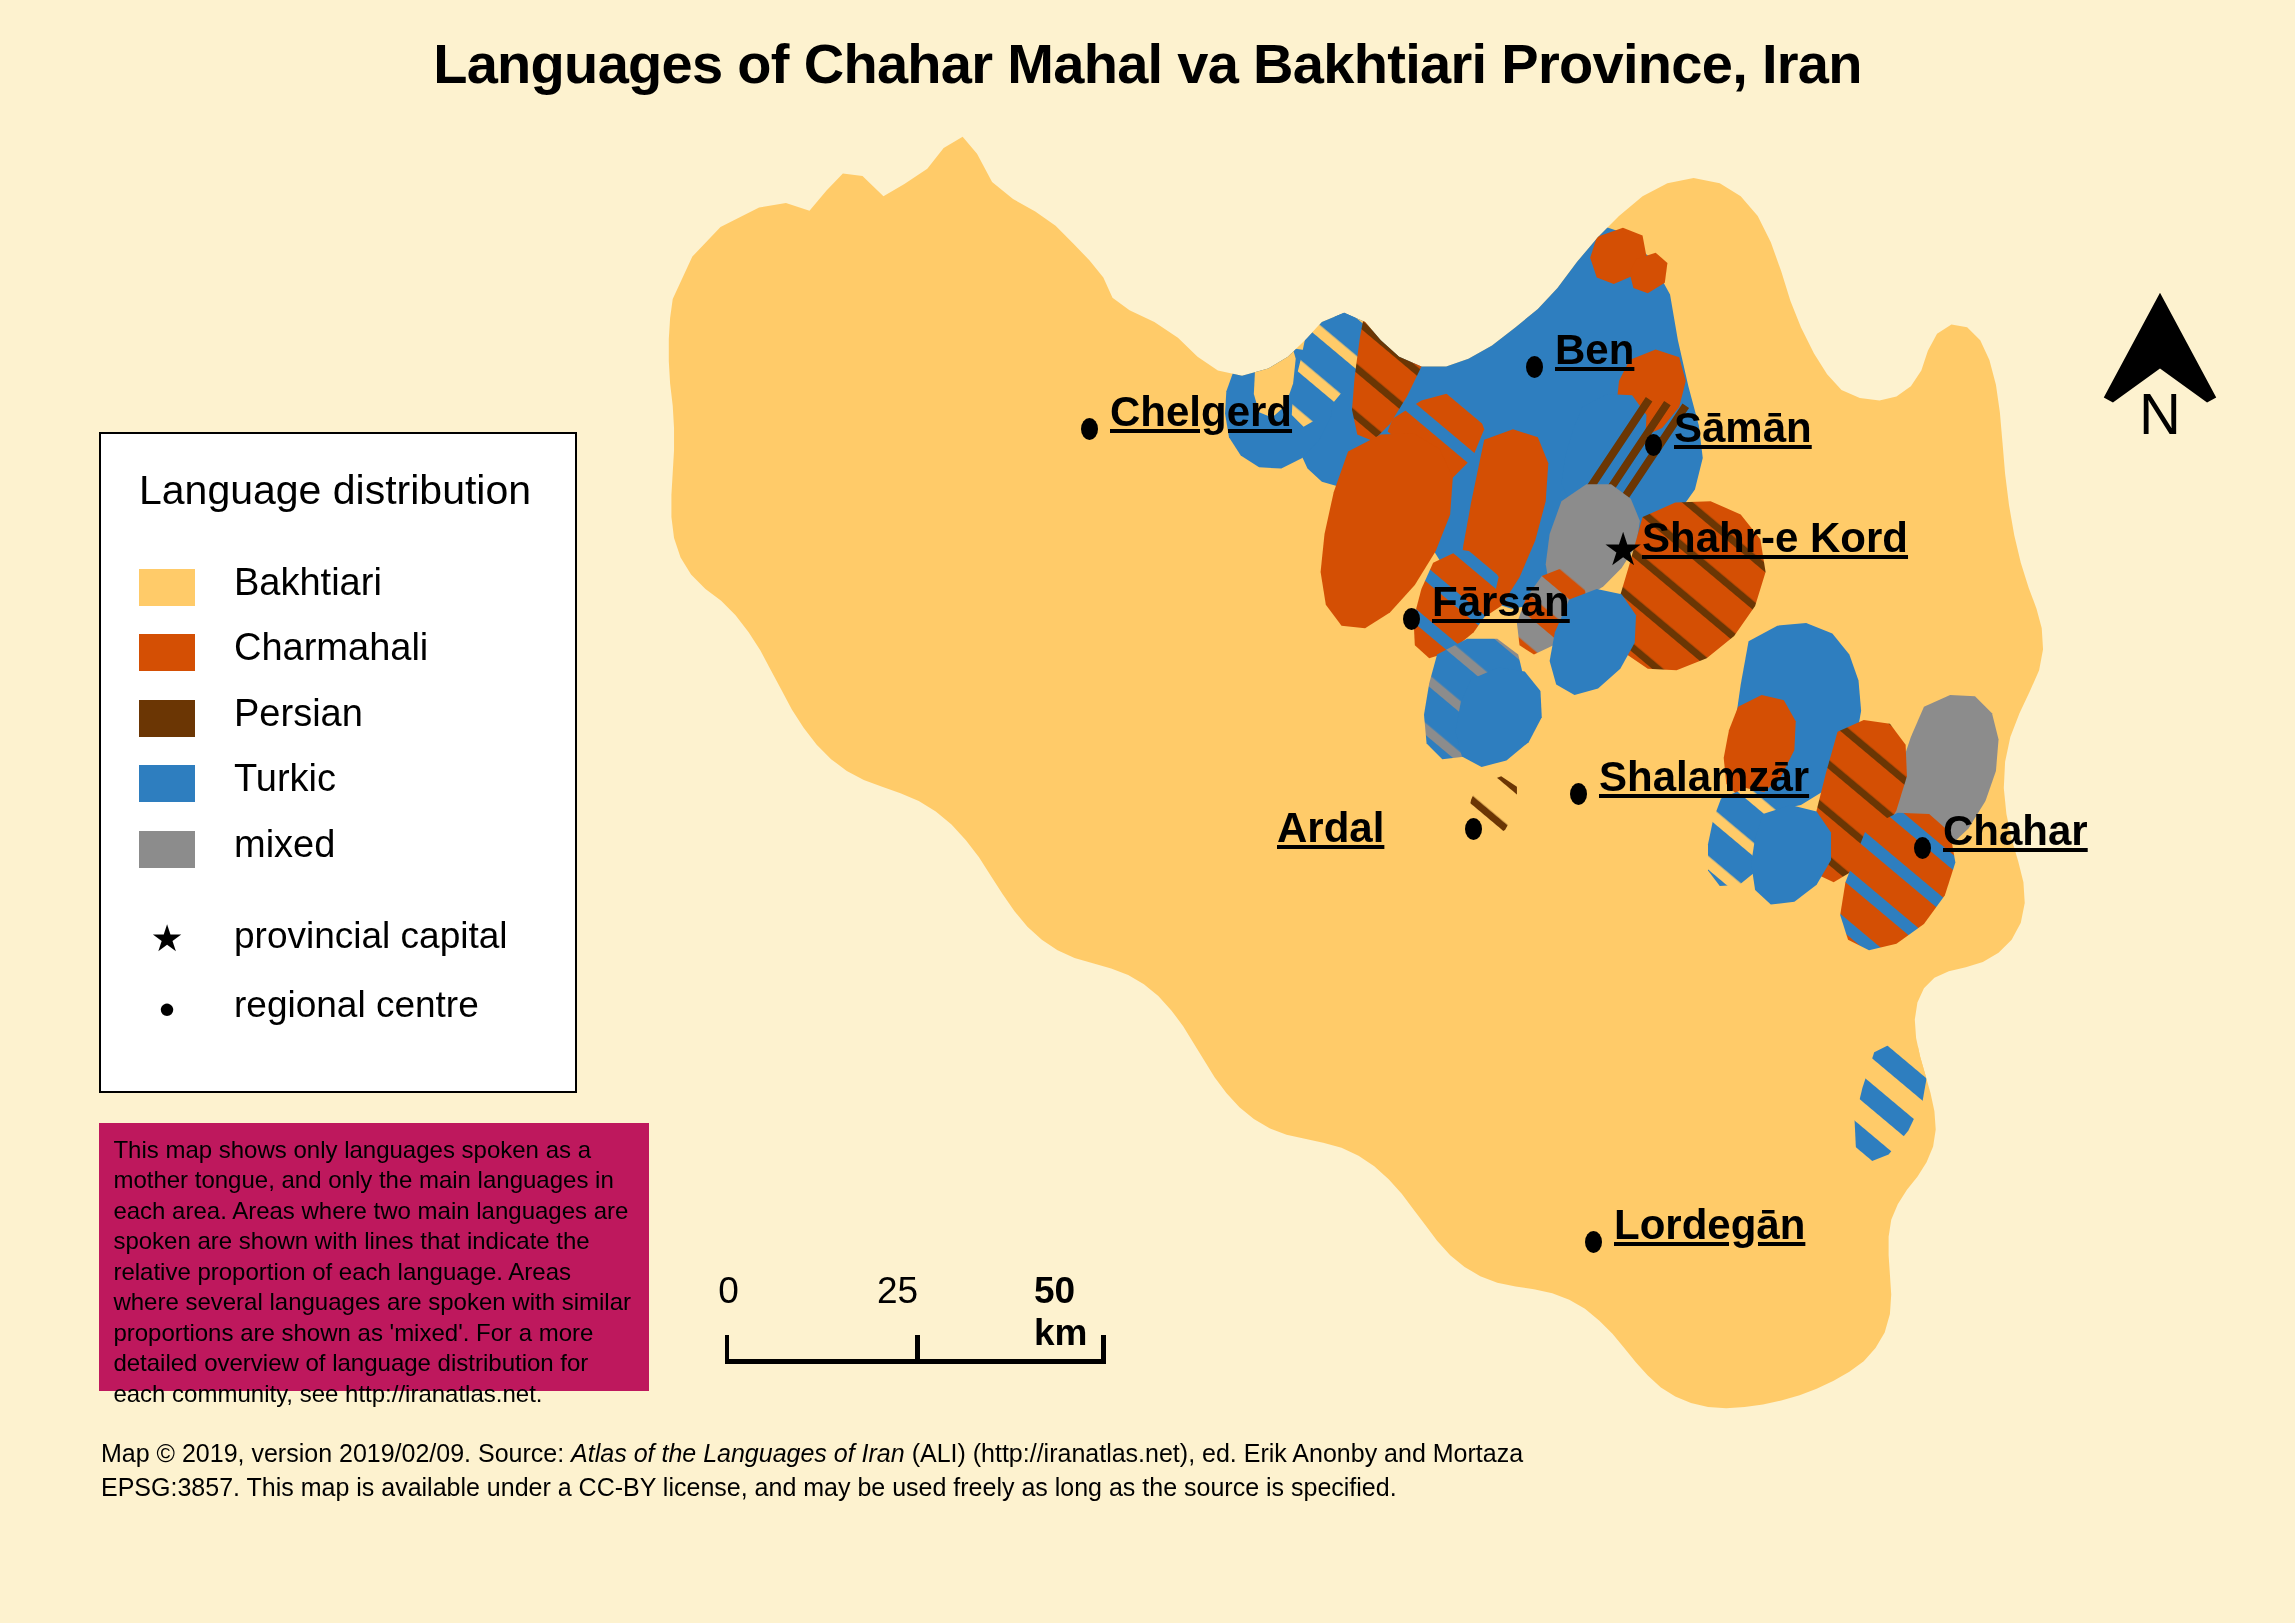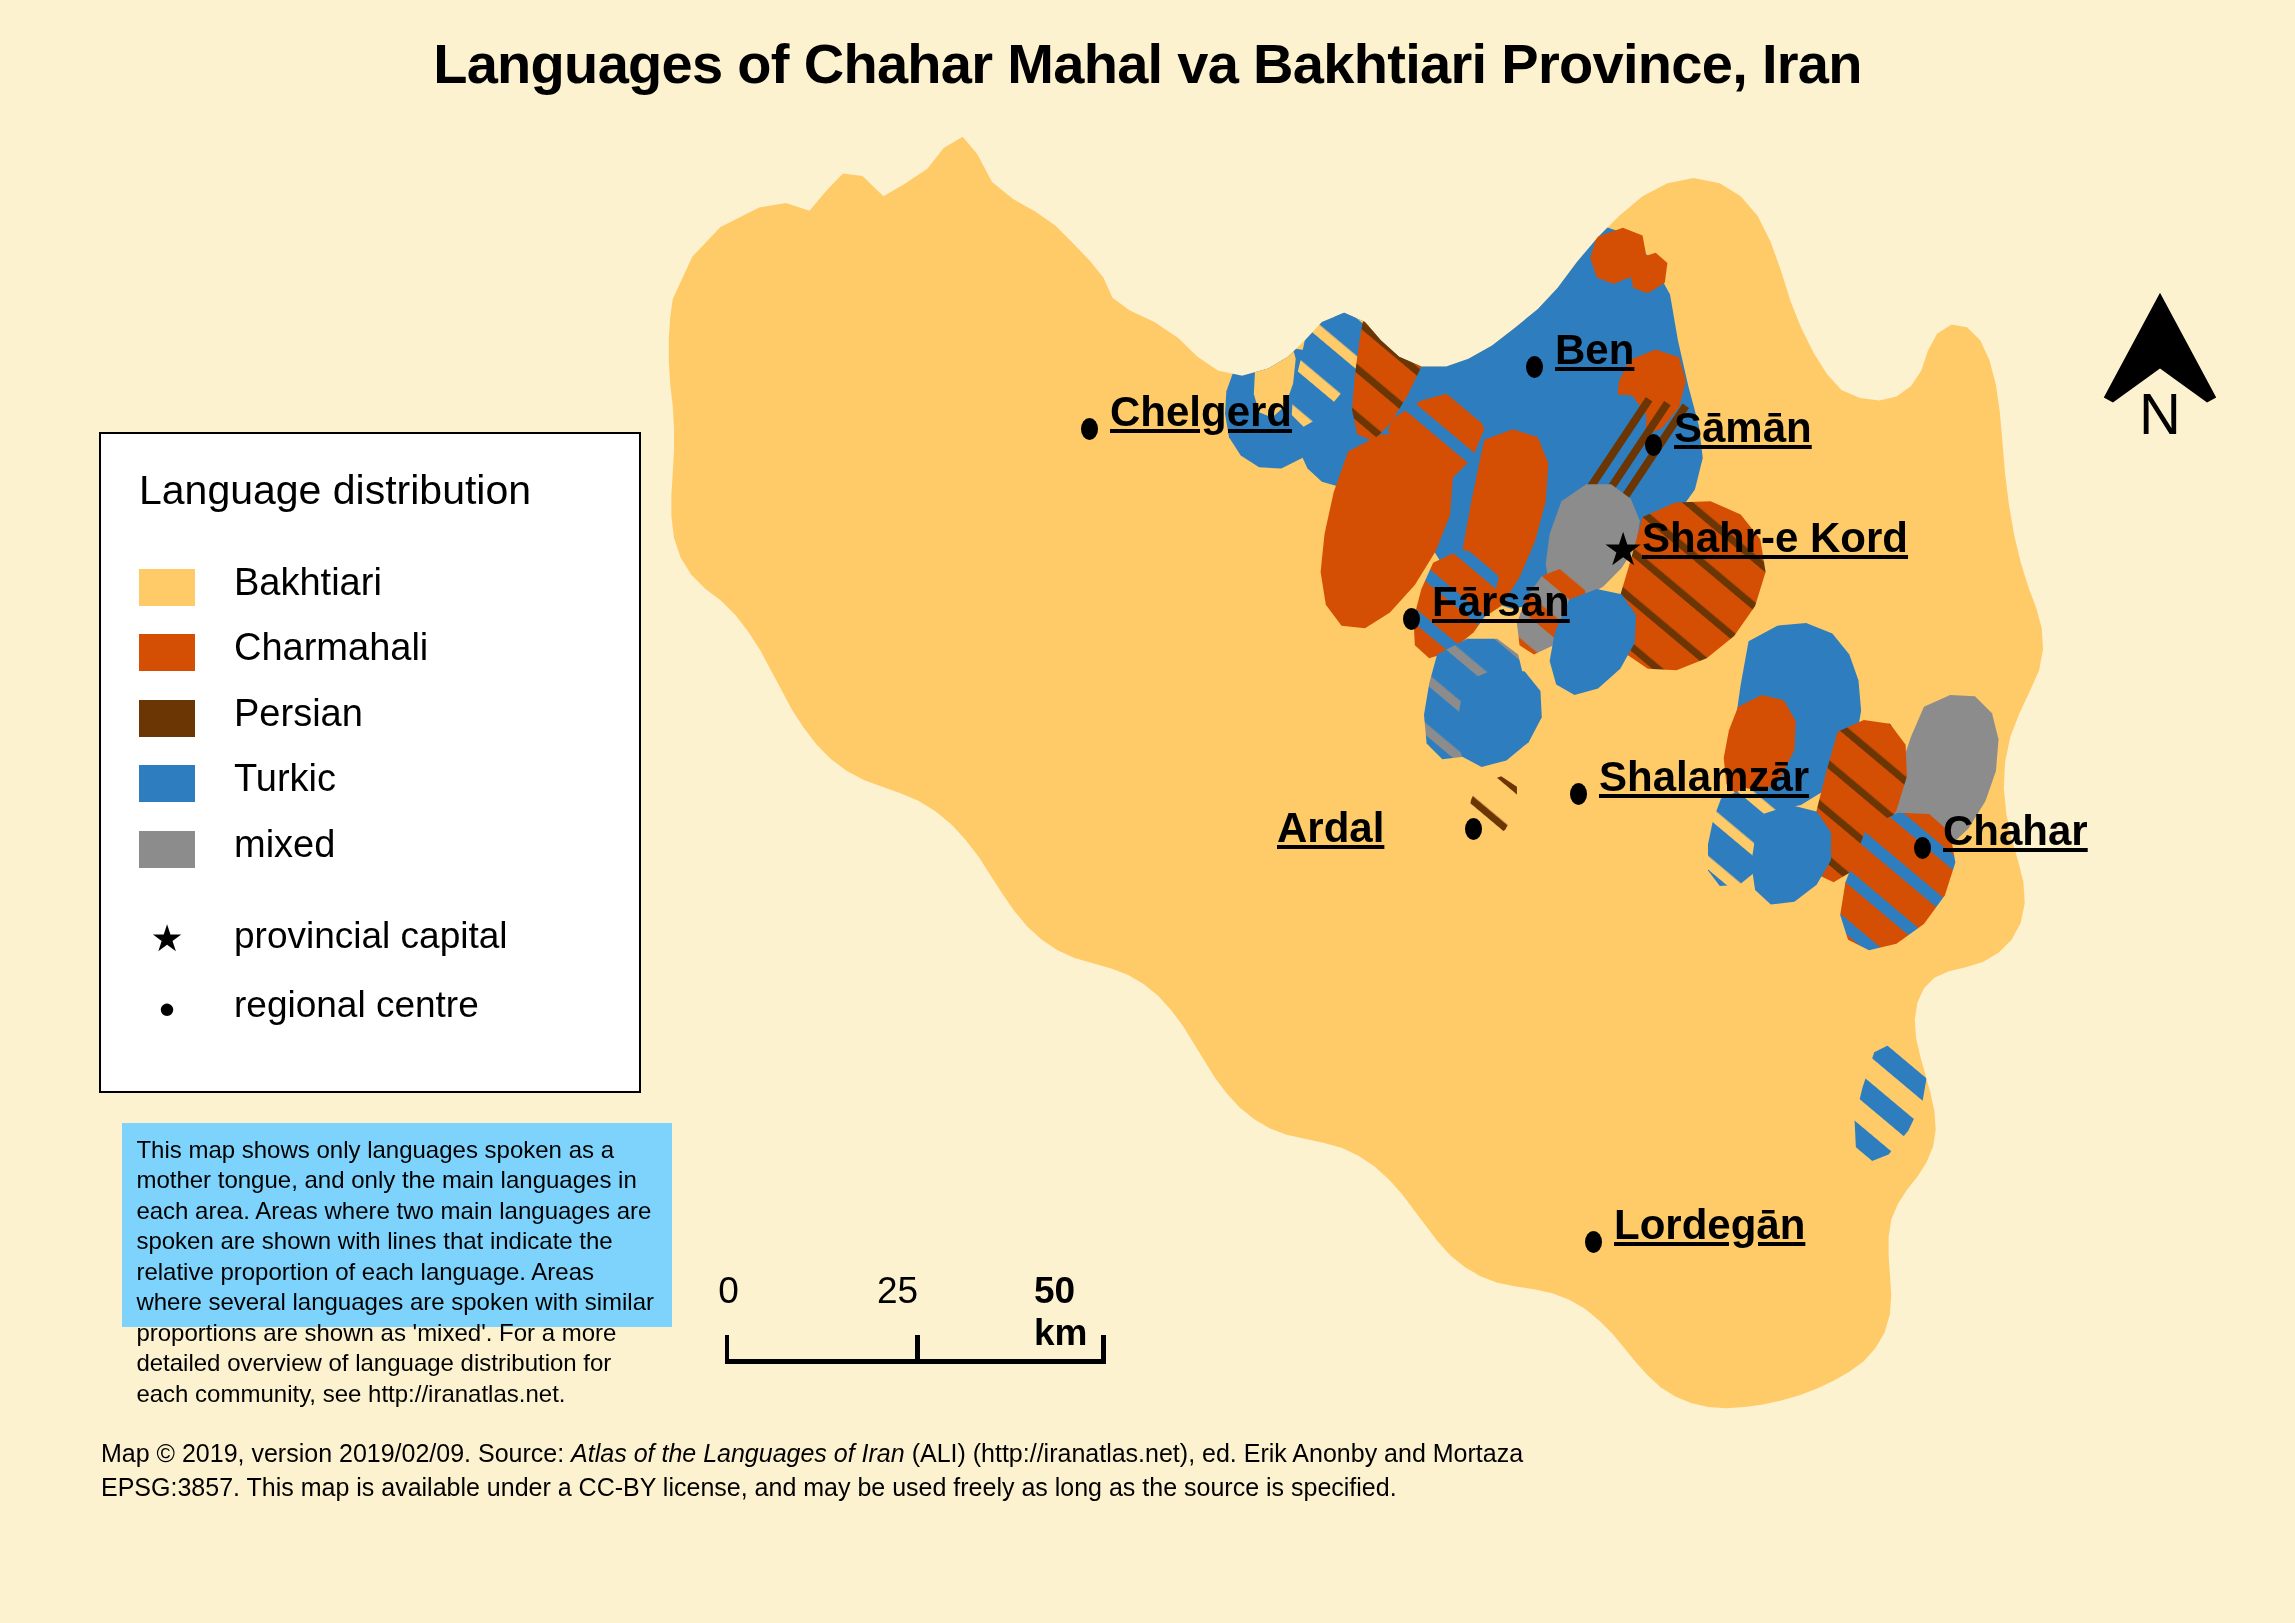--- a/index.html
+++ b/index.html
@@ -13,38 +13,38 @@
   #map-title{
     position:absolute;left:0;top:31px;width:2295px;
     text-align:center;
     font-size:56px;font-weight:bold;color:#000;
     letter-spacing:-0.7px;
   }
   #map-canvas{position:absolute;left:0;top:0;width:2295px;height:1623px;}
 
   
   #legend{
-    position:absolute;left:99px;top:432px;width:542px;height:661px;
+    position:absolute;left:99px;top:432px;width:478px;height:661px;
     background:#fff;border:2px solid #000;box-sizing:border-box;
   }
   #legend-title{
     position:absolute;left:38px;top:33px;
     font-size:41px;color:#000;white-space:nowrap;
   }
   .legend-row{position:absolute;left:38px;height:46px;}
   .legend-swatch{position:absolute;left:0;top:3.9px;width:56px;height:37px;}
   .legend-label{position:absolute;left:95px;top:-3.9px;font-size:38px;color:#000;white-space:nowrap;}
   .sym-row{position:absolute;left:38px;height:46px;}
   .sym-glyph{position:absolute;left:0;top:0;width:56px;text-align:center;font-size:37px;line-height:42px;color:#000;}
   .sym-label{position:absolute;left:95px;top:-2.6px;font-size:37px;color:#000;white-space:nowrap;}
 
   
   #note-box{
-    position:absolute;left:99px;top:1123px;width:550px;height:204px;
-    background:#7dd3fc;box-sizing:border-box;padding:11.8px 14.4px;margin-left:23px;
+    position:absolute;left:99px;top:1123px;width:550px;height:268px;
+    background:#be185d;box-sizing:border-box;padding:11.8px 14.4px;
   }
   #note-text{font-size:24px;line-height:1.27;color:#000;}
 
   
   #scalebar{position:absolute;left:713px;top:1270px;width:419px;height:111px;}
   .scale-num{position:absolute;font-size:37px;color:#000;top:0;}
   #scale-0{left:5.2px;}
   #scale-25{left:164px;}
   #scale-50{left:321px;font-weight:bold;}
   #scale-line{position:absolute;left:11.8px;top:89px;width:381px;height:4.6px;background:#000;}

